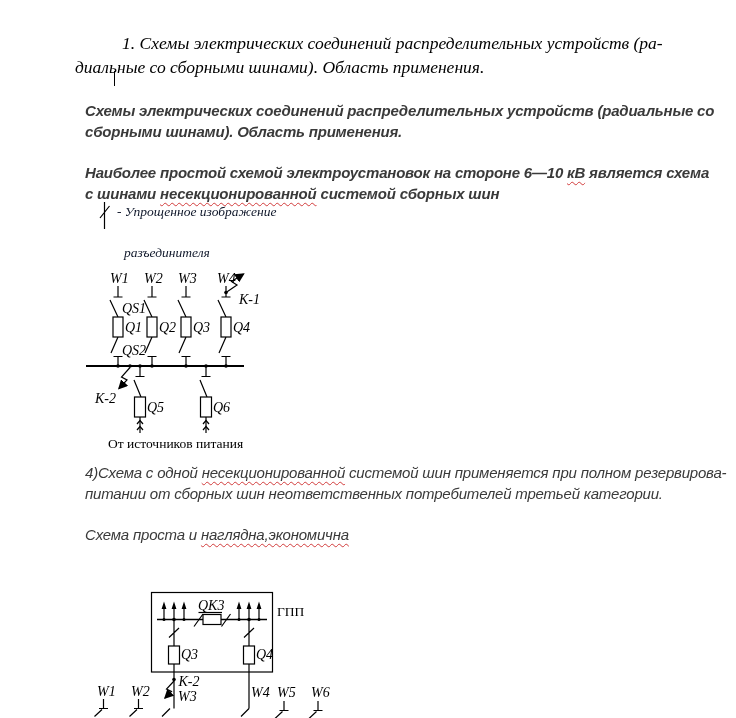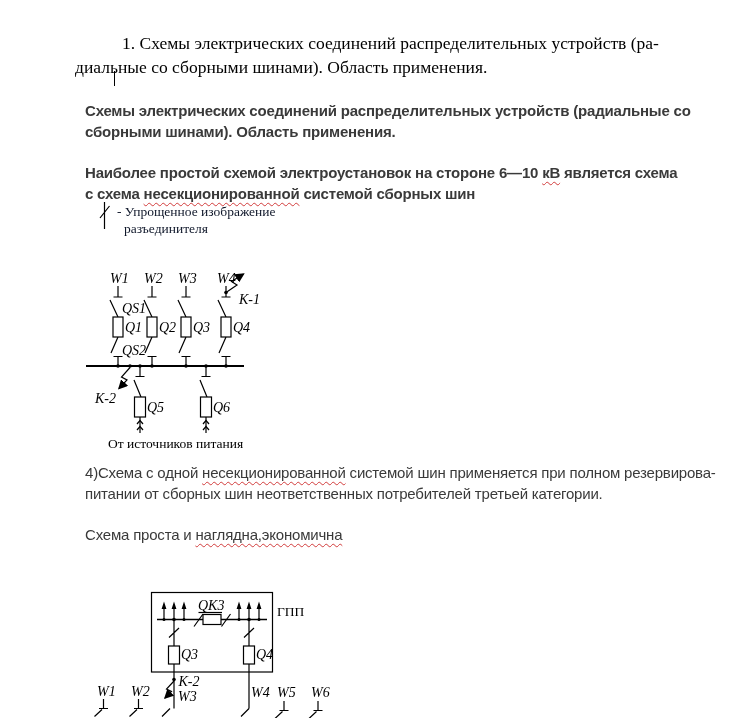--- a/index.html
+++ b/index.html
@@ -1,32 +1,32 @@
 <!DOCTYPE html>
 <html><head>
 <meta charset="utf-8">
 <style>
   html,body{margin:0;padding:0;background:#fff;}
   .page{position:relative;width:736px;height:718px;background:#ffffff;overflow:hidden;
         font-family:"Liberation Sans",sans-serif;color:#000;}
-  .abs{position:absolute;}
+  .abs{position:absolute;font-style:italic;}
   .serif{font-family:"Liberation Serif",serif;}
   .title-block{left:75px;top:31px;width:650px;font-size:17.5px;line-height:24px;color:#000;}
   .title-line{white-space:nowrap;}
   .indent{padding-left:47px;}
   .cursor{left:114px;top:71px;width:1px;height:15px;background:#000;}
   .sans-block{font-size:15px;line-height:21px;letter-spacing:-0.2px;color:#3a3a3a;width:645px;}
   .bold-block{left:85px;top:100px;font-weight:bold;}
   .body-block{left:85px;top:462px;font-weight:normal;}
   .sans-line{white-space:nowrap;}
   .para-gap{margin-top:20px;}
   .sq{text-decoration-line:underline;text-decoration-style:wavy;
       text-decoration-color:#d23c3c;text-decoration-thickness:1px;text-underline-offset:3px;}
   .legend-text{left:117px;top:203px;font-size:13.5px;line-height:17px;color:#0f172a;}
-  .legend-l2{padding-left:7px;}
+  .legend-l2{padding-left:7px;margin-top:24px;}
   svg.diagrams{position:absolute;left:0;top:0;}
   svg .ln{stroke:#000;stroke-width:1.2;fill:none;}
   svg .bus1{stroke:#000;stroke-width:2;fill:none;}
   svg .bus2{stroke:#000;stroke-width:1.6;fill:none;}
   svg .box{stroke:#000;stroke-width:1.2;fill:none;}
   svg .dev{stroke:#000;stroke-width:1.2;fill:#ffffff;}
   svg .dot{fill:#000;stroke:none;}
   svg .lbl{font-family:"Liberation Serif",serif;font-style:italic;font-size:14px;fill:#000;}
   svg .lblu{font-family:"Liberation Serif",serif;font-style:normal;font-size:13.5px;fill:#000;}
 </style>
@@ -39,21 +39,21 @@
     <div class="title-line indent">1. Схемы электрических соединений распределительных устройств (ра-</div>
     <div class="title-line">диальные со сборными шинами). Область применения.</div>
   </div>
 
   <div class="abs cursor"></div>
 
   <div class="abs sans-block bold-block">
     <div class="sans-line">Схемы электрических соединений распределительных устройств (радиальные со</div>
     <div class="sans-line">сборными шинами). Область применения.</div>
     <div class="sans-line para-gap"><span>Наиболее простой схемой электроустановок на стороне 6—10 </span><span class="sq">кВ</span><span> является схема</span></div>
-    <div class="sans-line"><span>с схема </span><span class="sq">несекционированной</span><span> системой сборных шин</span></div>
+    <div class="sans-line"><span>с шинами </span><span class="sq">несекционированной</span><span> системой сборных шин</span></div>
   </div>
 
   <div class="abs legend-text serif">
     <div>- Упрощенное изображение</div>
     <div class="legend-l2">разъединителя</div>
   </div>
 
   <div class="abs sans-block body-block">
     <div class="sans-line"><span>4)Схема с одной </span><span class="sq">несекционированной</span><span> системой шин применяется при полном резервирова-</span></div>
     <div class="sans-line">питании от сборных шин неответственных потребителей третьей категории.</div>

